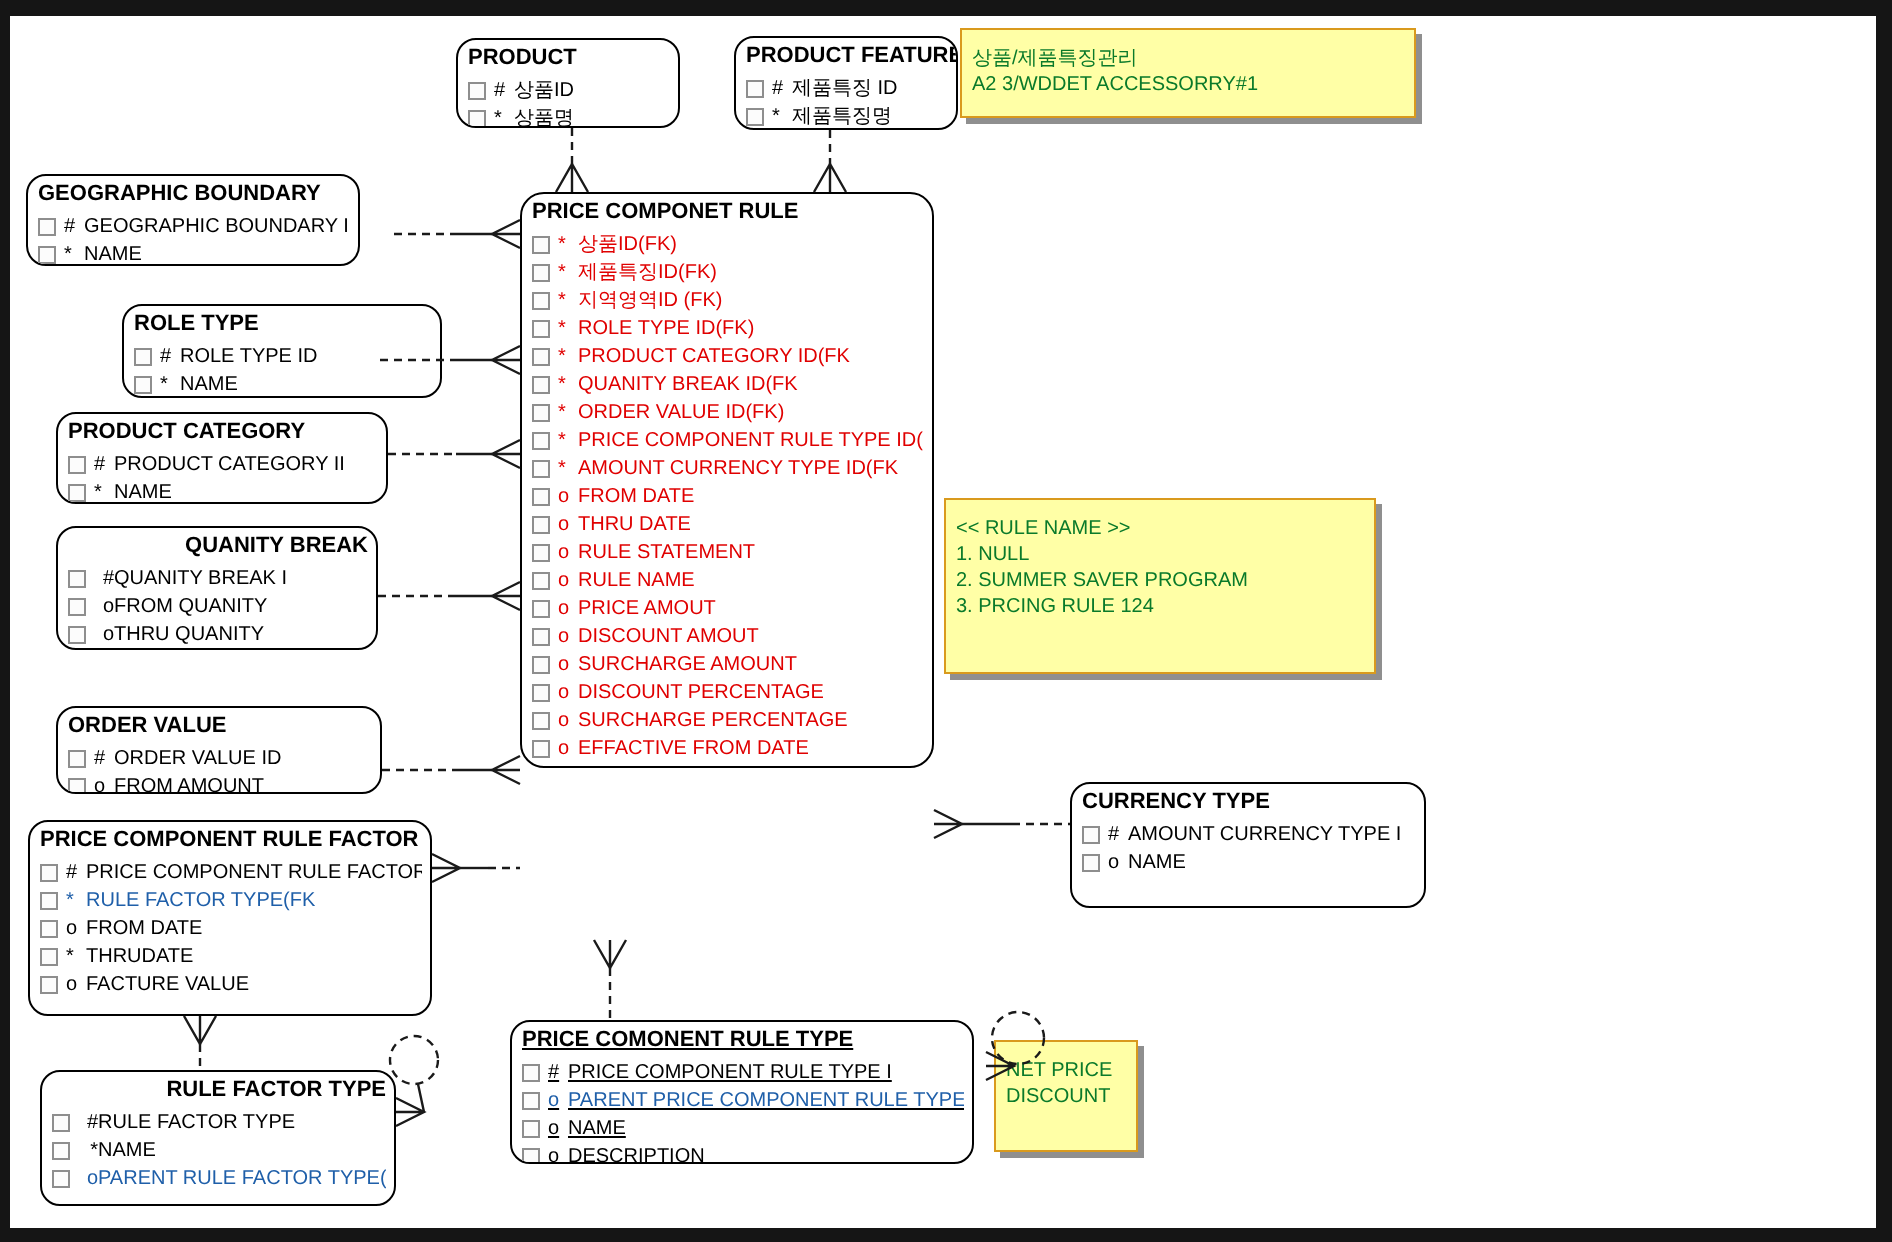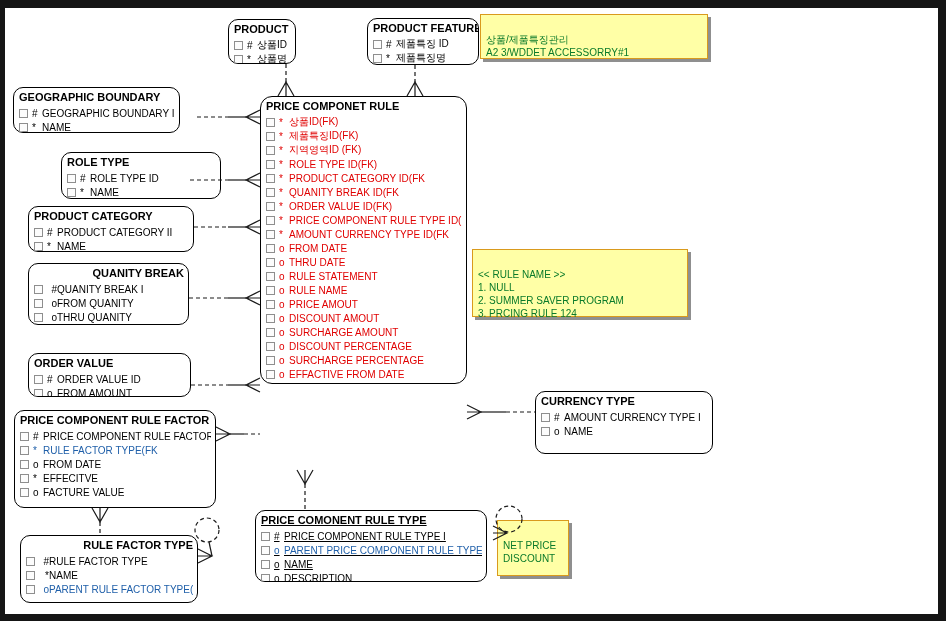--- a/index.html
+++ b/index.html
@@ -18,34 +18,34 @@
     border-radius:10px; box-sizing:border-box; padding:3px 4px 2px 5px;
     overflow:hidden; z-index:5;
   }
   .e-title { font-weight:bold; font-size:11px; color:#000; white-space:nowrap; line-height:13px; margin-bottom:2px; }
   .attr-row { display:flex; align-items:center; height:14px; font-size:10px; white-space:nowrap; overflow:hidden; }
   .cb { width:7px; height:7px; border:1px solid #8e8e8e; background:#fcfcfc; margin-right:4px; flex:none; }
   .mk { width:10px; flex:none; }
   .c-black { color:#000; } .c-red { color:#e00000; } .c-blue { color:#1f5fa9; }
   .note {
     position:absolute; background:#ffffa6; border:1px solid #d99a1d;
-    box-shadow:3px 3px 0 #8f8f8f; box-sizing:border-box; padding:18px 5px;
+    box-shadow:3px 3px 0 #8f8f8f; box-sizing:border-box; padding:8px 5px;
     color:#0a7a2a; font-size:10px; z-index:4;
   }
   .note-line { line-height:13px; white-space:nowrap; overflow:hidden; }
   svg.wires { position:absolute; left:0; top:0; z-index:8; pointer-events:none; }
   svg.wires path, svg.wires circle { fill:none; stroke:#1a1a1a; stroke-width:1.2; }
   .dash { stroke-dasharray:4 3; }
 </style>
 </head>
 <body>
 
 <div class="screen">
 
-  <div class="entity" style="left:228px;top:19px;width:68px;height:45px;">
+  <div class="entity" style="left:228px;top:19px;width:112px;height:45px;">
     <div class="e-title">PRODUCT</div>
     <div class="e-attrs">
         <div class="attr-row c-black">
           <span class="cb"></span>
           <span class="mk">#</span>
           <span class="tx">상품ID</span>
         </div>
         <div class="attr-row c-black">
           <span class="cb"></span>
           <span class="mk">*</span>
@@ -174,21 +174,21 @@
           <span class="tx">RULE FACTOR TYPE(FK</span>
         </div>
         <div class="attr-row c-black">
           <span class="cb"></span>
           <span class="mk">o</span>
           <span class="tx">FROM DATE</span>
         </div>
         <div class="attr-row c-black">
           <span class="cb"></span>
           <span class="mk">*</span>
-          <span class="tx">EFFECITVE</span>
+          <span class="tx">THRUDATE</span>
         </div>
         <div class="attr-row c-black">
           <span class="cb"></span>
           <span class="mk">o</span>
           <span class="tx">FACTURE VALUE</span>
         </div>
       </div>
   </div>
 
   <div class="entity" style="left:20px;top:535px;width:178px;height:68px;text-align:right;">
@@ -358,21 +358,21 @@
           <span class="tx">DESCRIPTION</span>
         </div>
       </div>
   </div>
 
   <div class="note" style="left:480px;top:14px;width:228px;height:45px;">
       <div class="note-line">상품/제품특징관리</div>
       <div class="note-line">A2 3/WDDET ACCESSORRY#1</div>
     </div>
 
-  <div class="note" style="left:472px;top:249px;width:216px;height:68px;">
+  <div class="note" style="left:472px;top:249px;width:216px;height:88px;">
       <div class="note-line">&lt;&lt; RULE  NAME &gt;&gt;</div>
       <div class="note-line">1. NULL</div>
       <div class="note-line">2. SUMMER SAVER PROGRAM</div>
       <div class="note-line">3. PRCING RULE 124</div>
     </div>
 
   <div class="note" style="left:497px;top:520px;width:72px;height:56px;">
       <div class="note-line">NET PRICE</div>
       <div class="note-line">DISCOUNT</div>
     </div>

